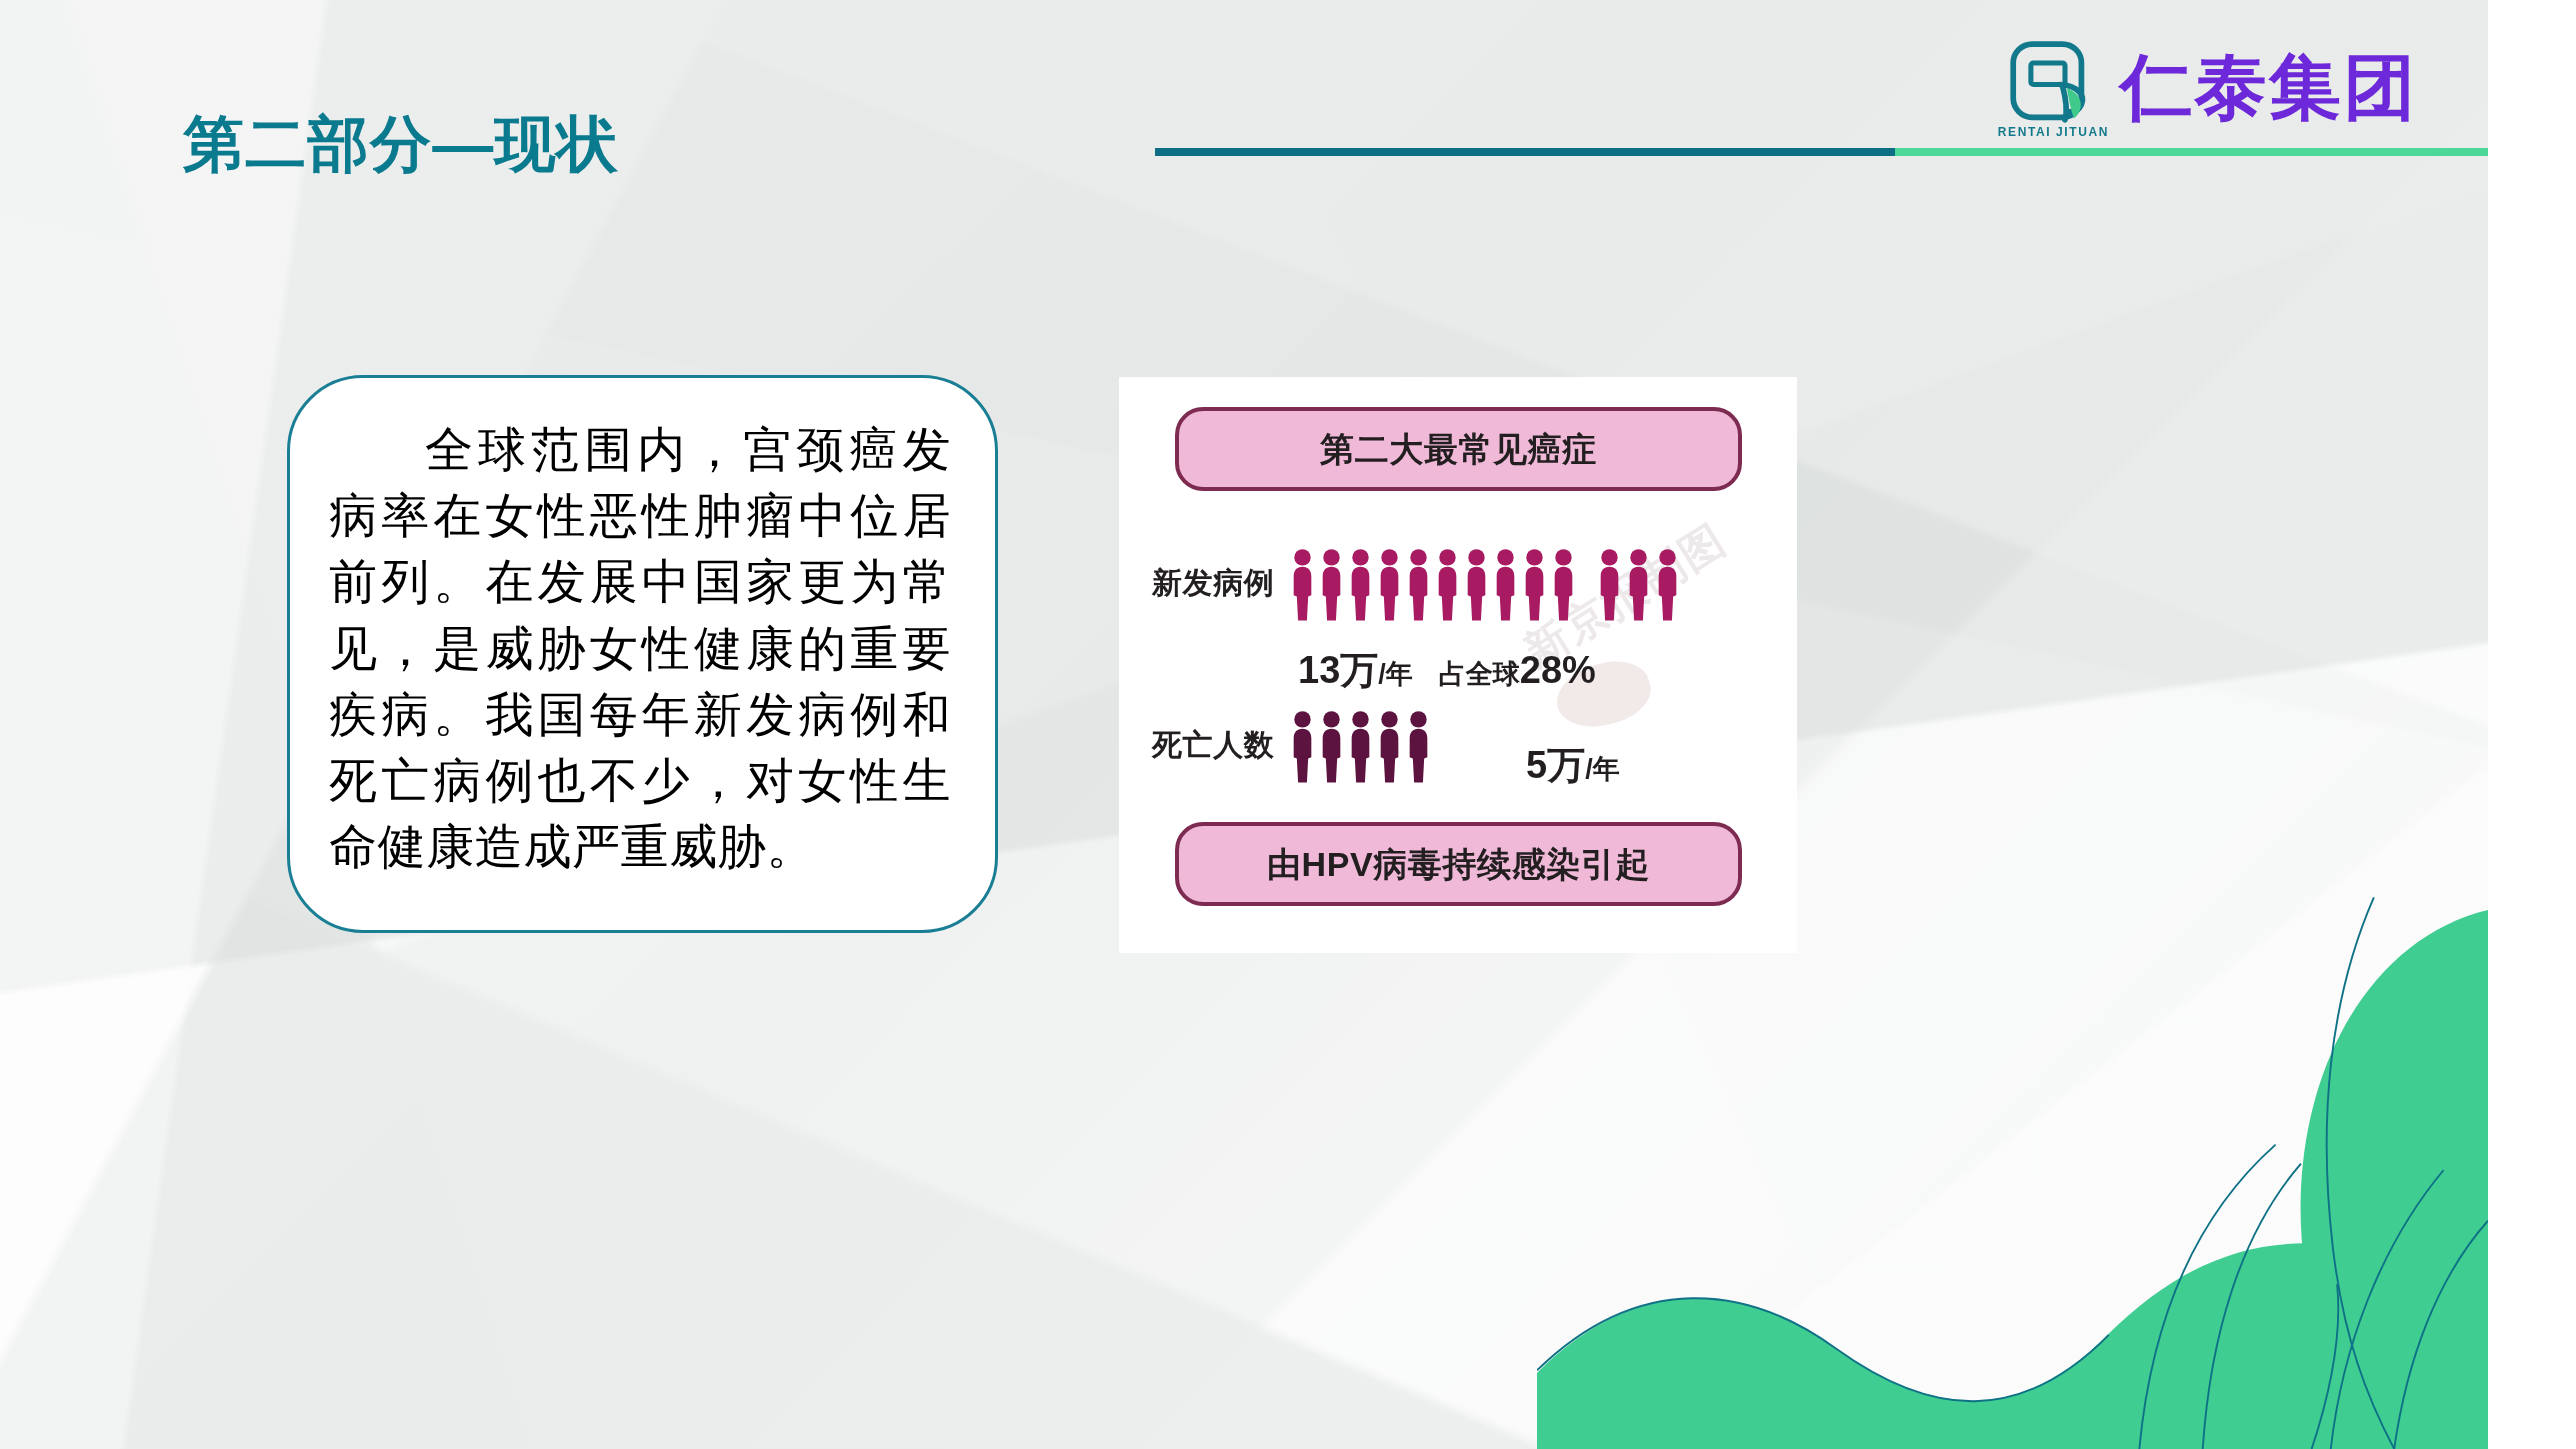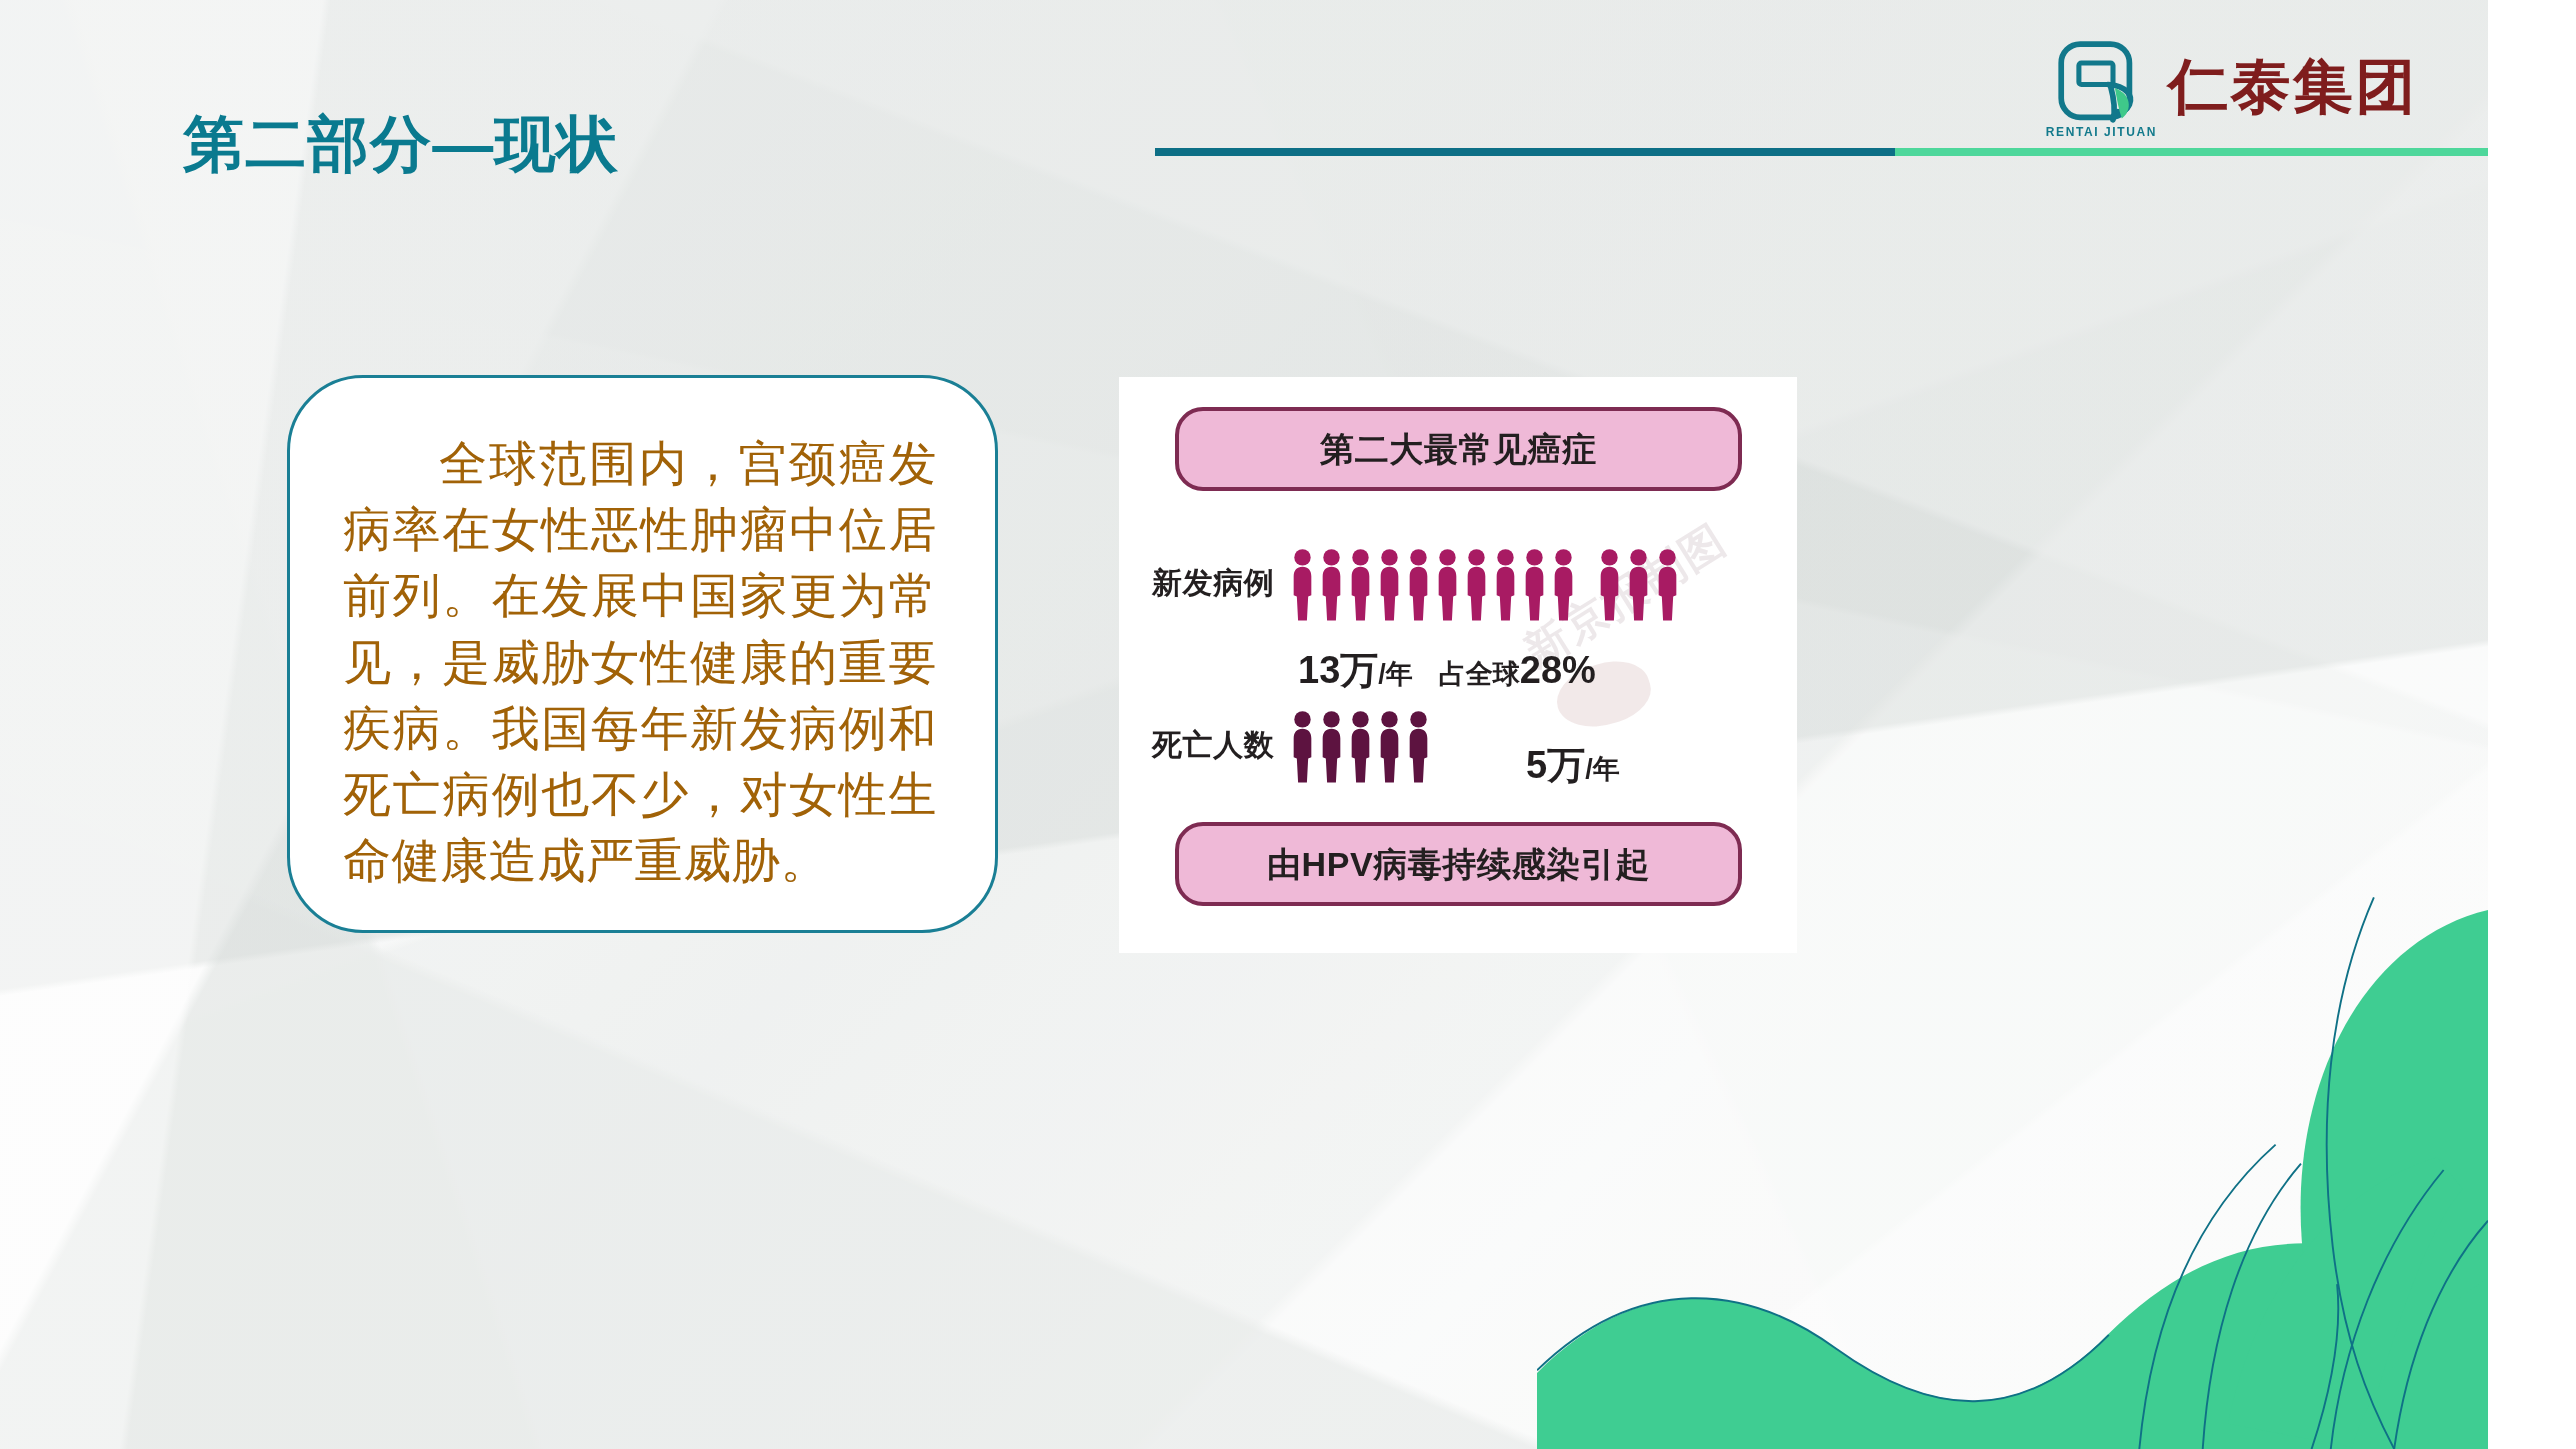--- a/index.html
+++ b/index.html
@@ -96,47 +96,47 @@
     left: 50%;
     transform: translateX(-50%);
     bottom: -3.8px;
     font-size: 12px;
     letter-spacing: 1.6px;
     color: #137a8c;
     font-weight: 700;
     white-space: nowrap;
   }
   .logo-word {
-    font-size: 60px;
-    font-weight: 700;
-    color: #7f1d1d;
+    font-size: 72px;
+    font-weight: 700;
+    color: #6d28d9;
     letter-spacing: 2.5px;
     line-height: 1;
     white-space: nowrap;
   }
 
   
   .text-card {
     position: absolute;
     left: 287px;
     top: 375px;
     width: 711px;
     height: 558px;
     background: #ffffff;
     border: 3.2px solid #1a7f95;
     border-radius: 76px;
     box-sizing: border-box;
     padding: 39px 44px 0 39px;
   }
   .text-card p {
-    margin: 14px;
+    margin: 0;
     font-family: "Liberation Serif", "DejaVu Serif", serif;
     font-size: 48px;
     line-height: 1.38;
-    color: #a16207;
+    color: #000000;
     text-align: justify;
     text-indent: 2em;
     letter-spacing: 0.6px;
   }
 
   
   .info-card {
     position: absolute;
     left: 1119px;
     top: 377px;

